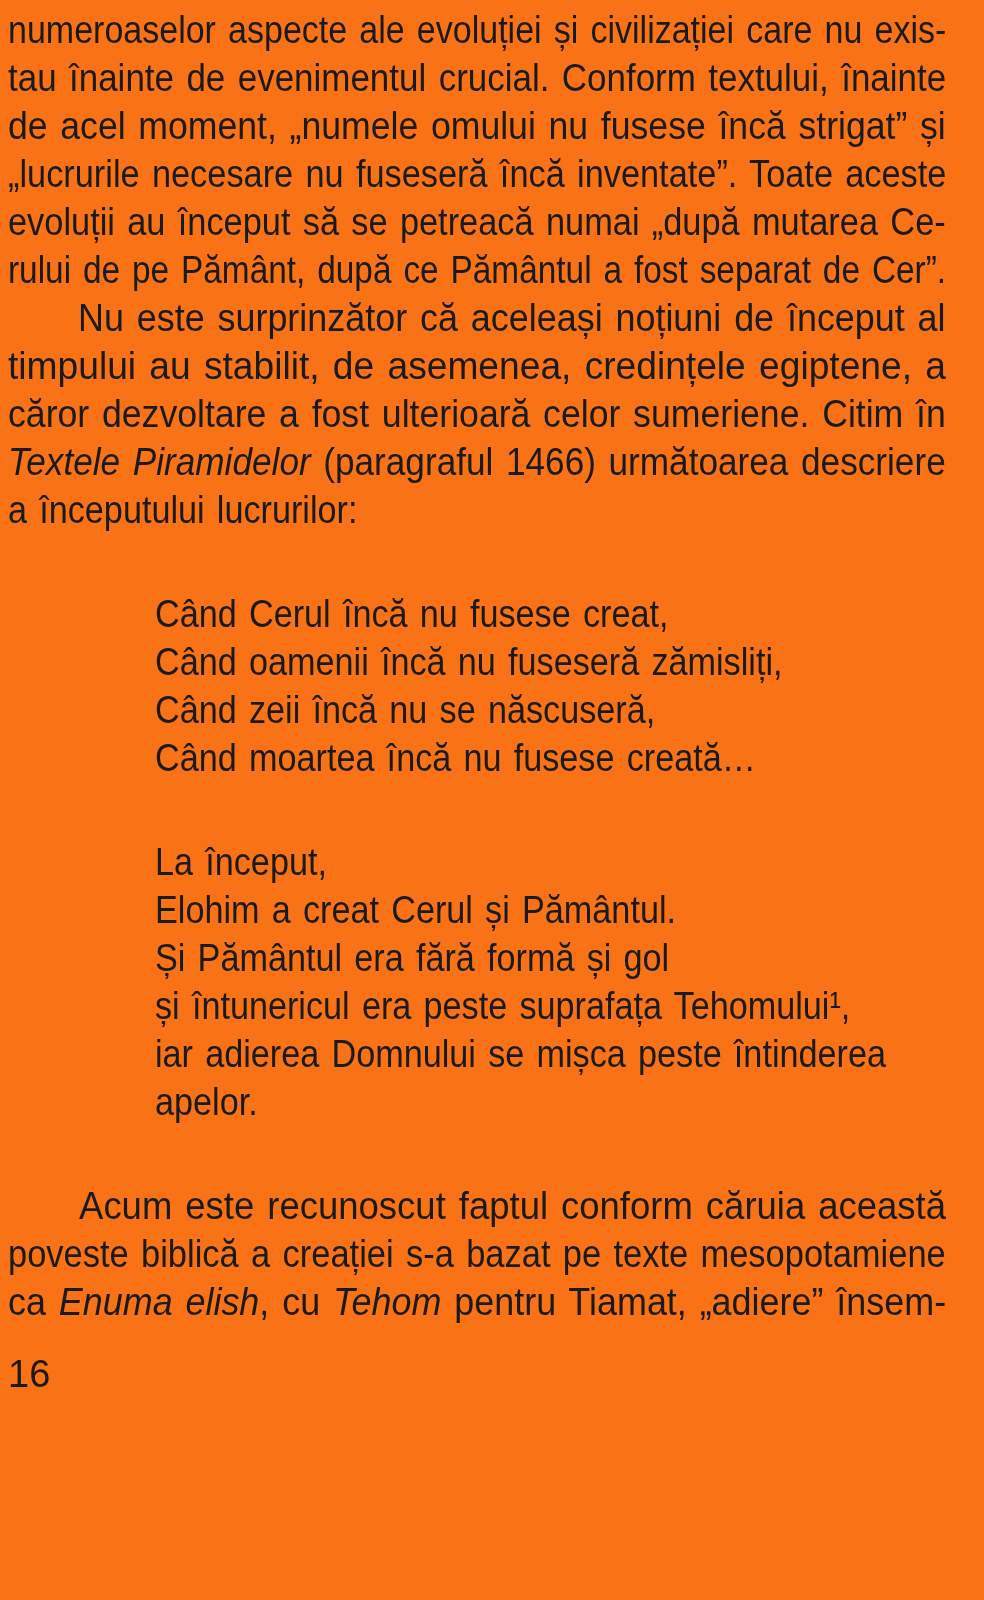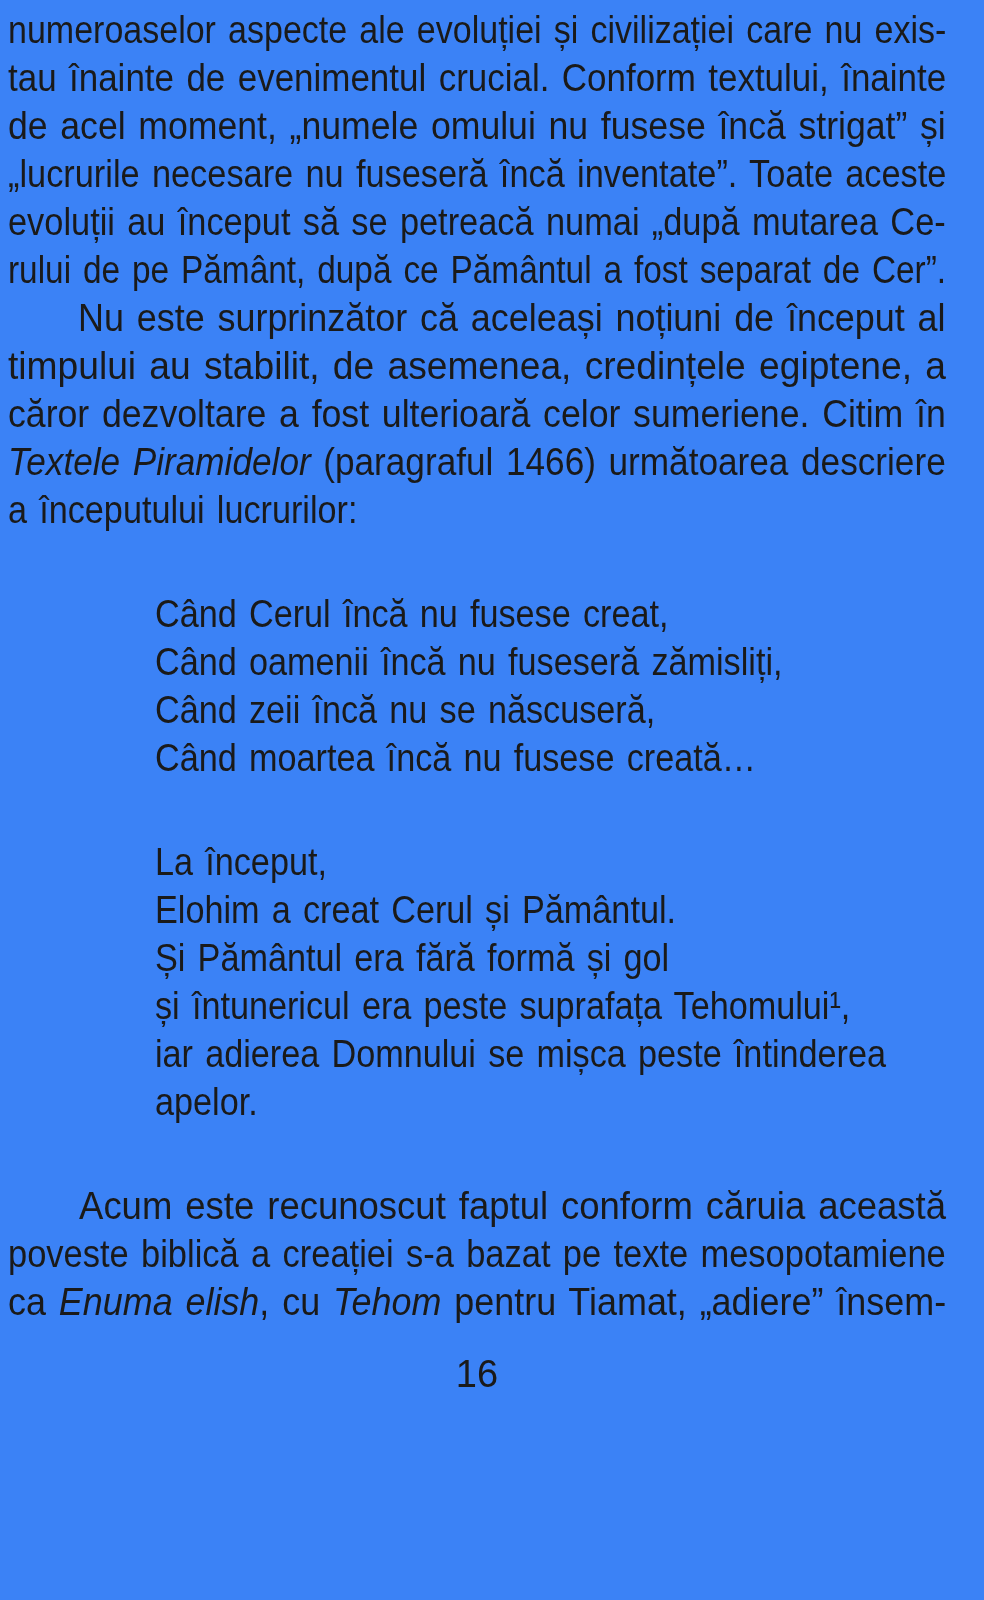--- a/index.html
+++ b/index.html
@@ -3,42 +3,41 @@
 <meta charset="utf-8">
 <title>Document</title>
 <style>
   * { margin: 0; padding: 0; box-sizing: border-box; }
   html, body { background: #ffffff; }
   .page {
     position: relative;
     width: 984px;
     height: 1600px;
     margin: 0 auto;
-    background: #3b82f6;
+    background: #f97316;
     color: #1a1a1a;
     font-family: "Liberation Sans", "DejaVu Sans", sans-serif;
     font-size: 38px;
     line-height: 48px;
     word-spacing: 3px;
     padding: 6px 38px 0 8px;
     overflow: hidden;
   }
   .para, .verse { position: relative; }
   .verse { margin: 56px 0 56px 147px; }
   .line {
     height: 48px;
     white-space: nowrap;
     transform-origin: 0 50%;
   }
   .line.indent { padding-left: 74px; }
   .italic { font-style: italic; }
   .pageno {
     margin-top: 24px;
     height: 48px;
-    text-align: center;
   }
 </style>
 </head>
 <body>
 
 <div class="page">
   <div class="para">
       <div class="line just" style="transform: scaleX(0.895);"><span>numeroaselor aspecte ale evoluției și civilizației care nu exis-</span></div>
       <div class="line just" style="transform: scaleX(0.9196);"><span>tau înainte de evenimentul crucial. Conform textului, înainte</span></div>
       <div class="line just" style="transform: scaleX(0.9371);"><span>de acel moment, „numele omului nu fusese încă strigat” și</span></div>

